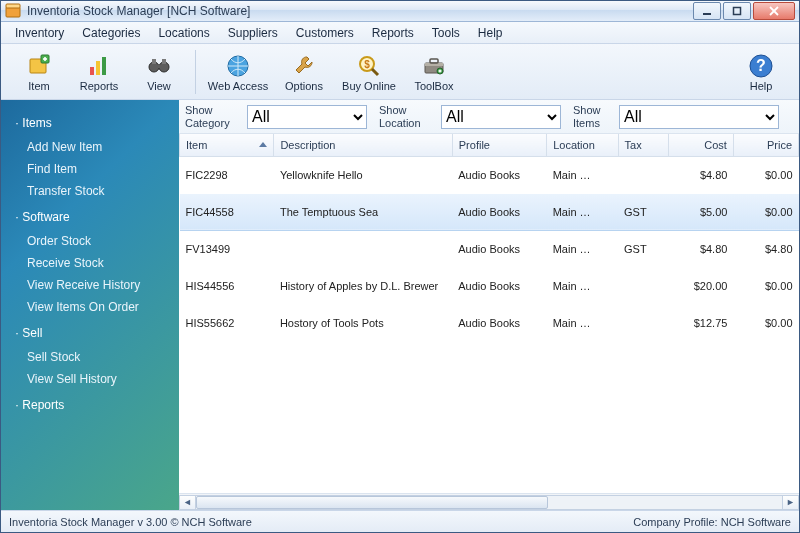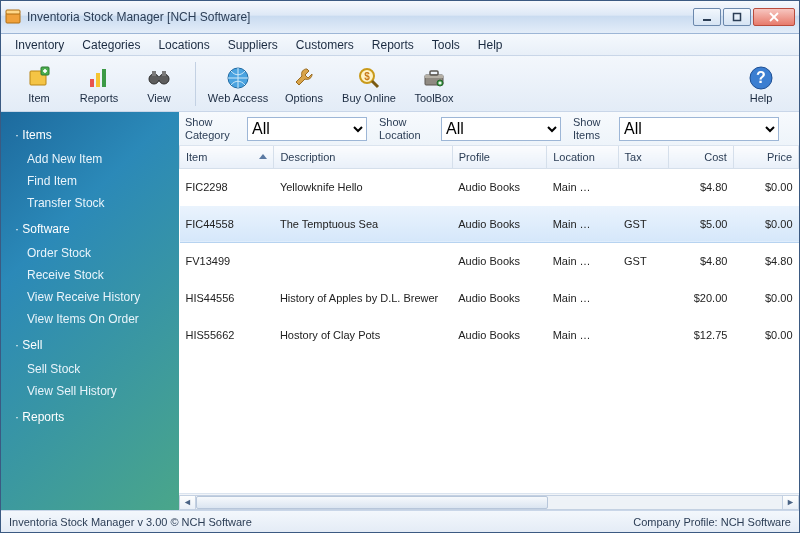--- a/index.html
+++ b/index.html
@@ -1,21 +1,21 @@
 <!DOCTYPE html>
 <html><head>
 <meta charset="utf-8">
 <style>
 * { box-sizing: border-box; margin: 0; padding: 0; }
 body { font-family: "Segoe UI", Tahoma, sans-serif; font-size: 12px; background: #d9e4f1; width: 800px; height: 533px; overflow: hidden; }
 
 .window { width: 800px; height: 533px; border: 1px solid #3b5a82; background: #fff; display: flex; flex-direction: column; }
 
 
-.titlebar { height: 33px; background: linear-gradient(to bottom, #f6f9fd 0%, #dde8f6 45%, #c9dbf0 46%, #e3edf9 100%); border-bottom: 1px solid #9db6d6; display: flex; align-items: center; padding: 0 4px; }
+.titlebar { height: 21px; background: linear-gradient(to bottom, #f6f9fd 0%, #dde8f6 45%, #c9dbf0 46%, #e3edf9 100%); border-bottom: 1px solid #9db6d6; display: flex; align-items: center; padding: 0 4px; }
 .titlebar .app-icon { width: 16px; height: 16px; margin-right: 6px; display: inline-flex; align-items: center; justify-content: center; }
 .titlebar .title { flex: 1; color: #2b3d55; font-size: 12px; }
 .titlebar .win-btns { display: flex; gap: 2px; }
 .titlebar .win-btn { width: 28px; height: 18px; border: 1px solid #6b88ad; border-radius: 2px; background: linear-gradient(#f2f7fd,#d6e4f4); display: flex; align-items: center; justify-content: center; font-size: 10px; color: #2b3d55; cursor: pointer; }
 .titlebar .win-btn.close { background: linear-gradient(#f7c6c0,#e77a6b); border-color: #b94b3c; color: #fff; width: 42px; }
 
 
 .menubar { height: 22px; background: linear-gradient(#f5f9fd,#e8eff8); border-bottom: 1px solid #c9d6e8; display: flex; align-items: center; padding: 0 6px; gap: 2px; }
 .menubar .menu-item { padding: 2px 8px; color: #1a2a40; cursor: pointer; border-radius: 2px; }
 
@@ -279,21 +279,21 @@
                 <td>HIS44556</td>
                 <td>History of Apples by D.L. Brewer</td>
                 <td>Audio Books</td>
                 <td>Main …</td>
                 <td></td>
                 <td class="num">$20.00</td>
                 <td class="num">$0.00</td>
               </tr>
               <tr>
                 <td>HIS55662</td>
-                <td>Hostory of Clay Pots</td>
+                <td>Hostory of Tools Pots</td>
                 <td>Audio Books</td>
                 <td>Main …</td>
                 <td></td>
                 <td class="num">$12.75</td>
                 <td class="num">$0.00</td>
               </tr>
             </tbody>
         </table>
       </div>
 

